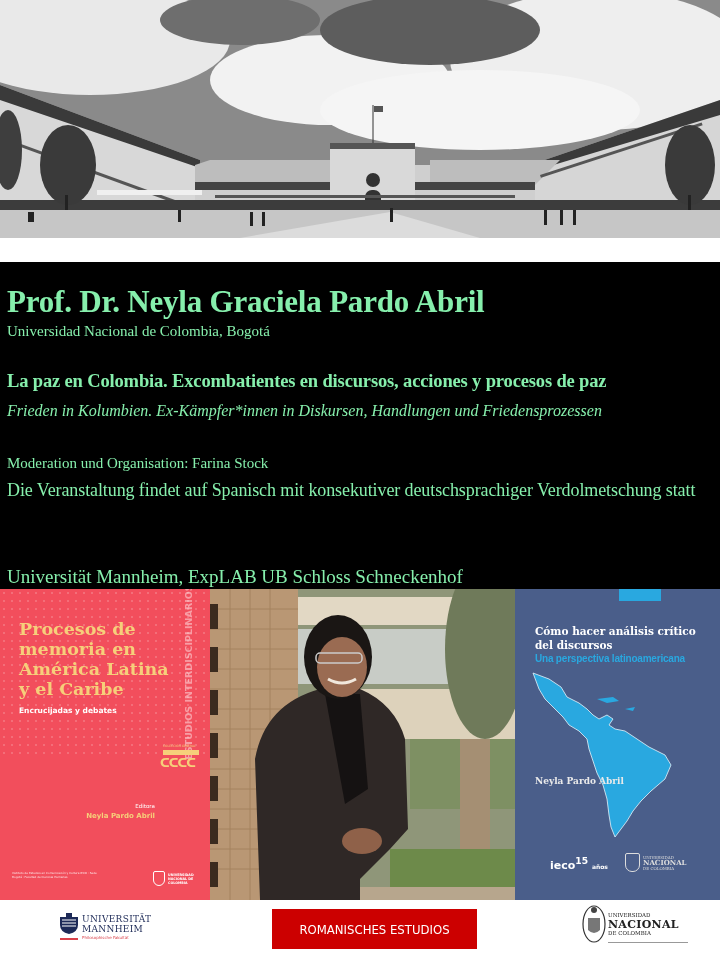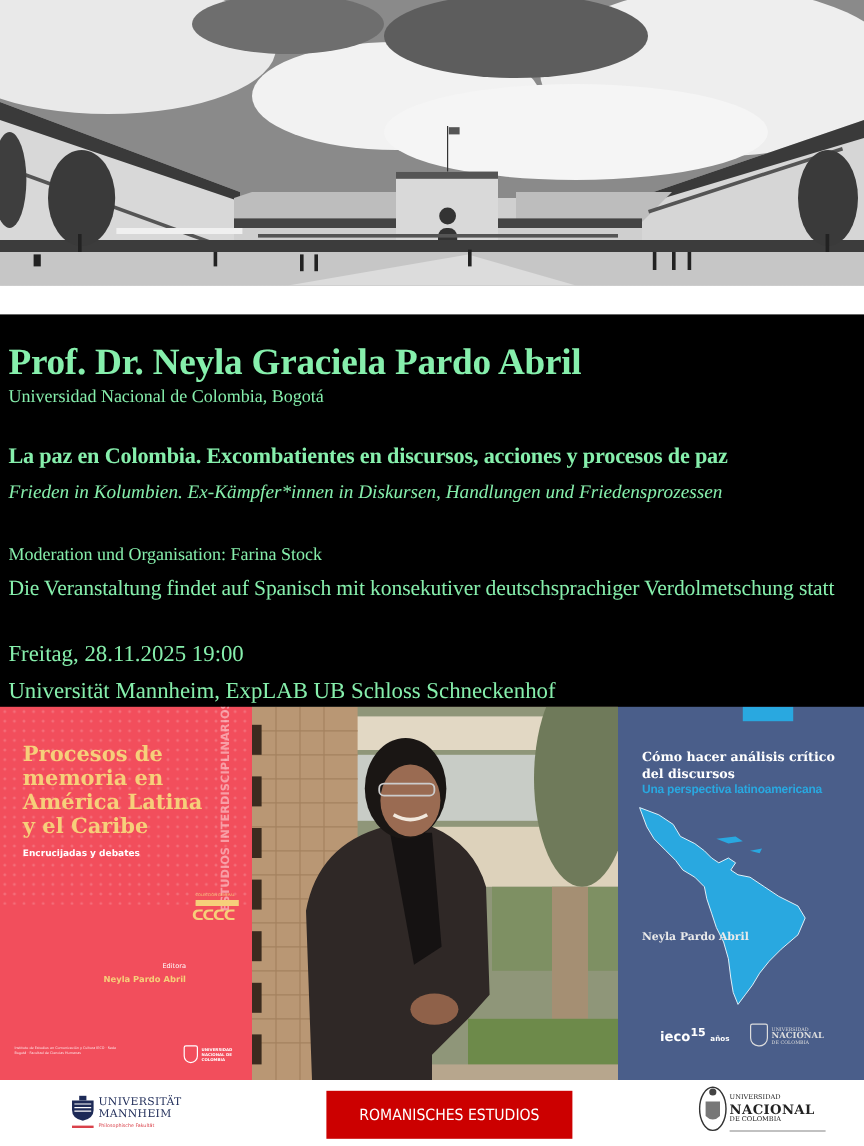--- a/index.html
+++ b/index.html
@@ -140,21 +140,20 @@
   </svg>
 </div>
 
 <div class="info">
   <div class="speaker-name">Prof. Dr. Neyla Graciela Pardo Abril</div>
   <div class="affiliation">Universidad Nacional de Colombia, Bogotá</div>
   <div class="talk-title">La paz en Colombia. Excombatientes en discursos, acciones y procesos de paz</div>
   <div class="talk-subtitle">Frieden in Kolumbien. Ex-Kämpfer*innen in Diskursen, Handlungen und Friedensprozessen</div>
   <div class="moderation">Moderation und Organisation: Farina Stock</div>
   <div class="language-note">Die Veranstaltung findet auf Spanisch mit konsekutiver deutschsprachiger Verdolmetschung statt</div>
-  <div class="date-time">Freitag, 28.11.2025 19:00</div>
   <div class="venue">Universität Mannheim, ExpLAB UB Schloss Schneckenhof</div>
 </div>
 
 <div class="strip">
 
   <div class="book-left">
     <div class="dots"></div>
     <div class="bl-title">Procesos de memoria en América Latina y el Caribe</div>
     <div class="bl-sub">Encrucijadas y debates</div>
     <div class="bl-series">

